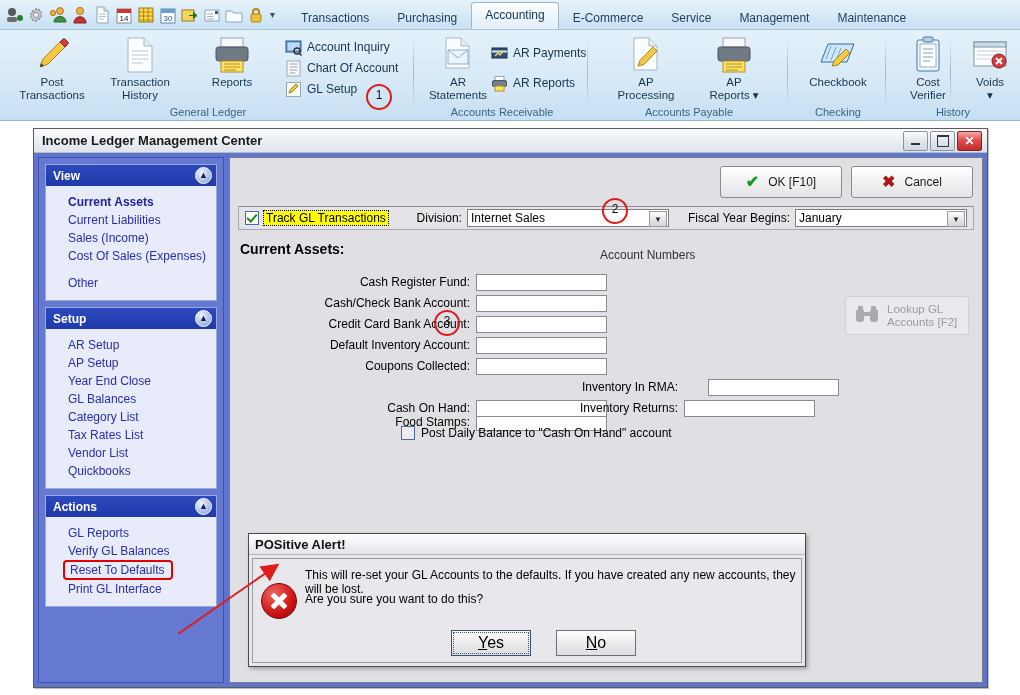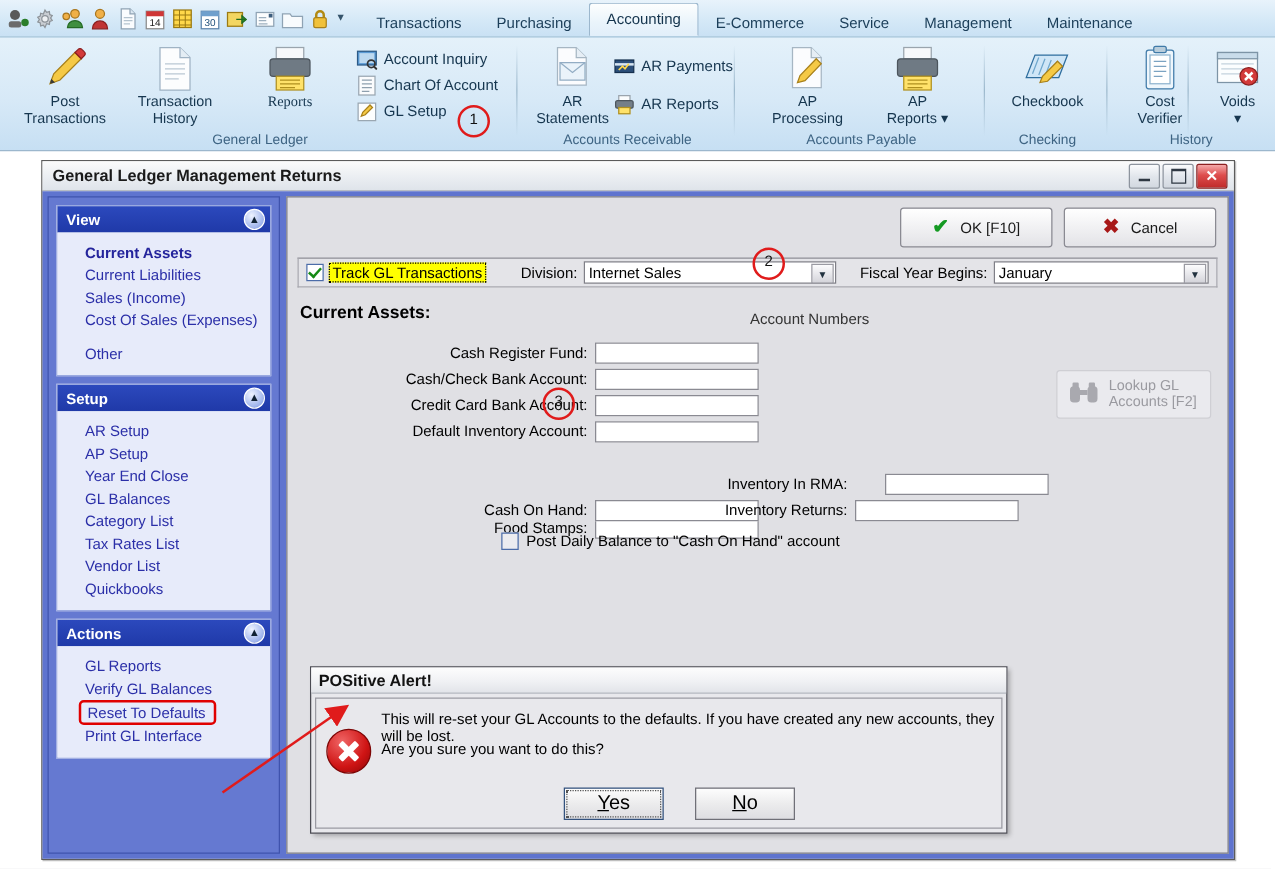--- a/index.html
+++ b/index.html
@@ -264,21 +264,21 @@
         <div class="bigbtn" style="left:100px;">
           <div class="ic">
             <svg class="ico" width="32" height="38" viewBox="0 0 32 38">
                 <path d="M4 2h16l8 8v26H4z" fill="#fcfdfe" stroke="#9fb3c4"></path>
                 <path d="M20 2v8h8" fill="#e4edf4" stroke="#9fb3c4"></path>
                 <path d="M8 15h16M8 19h16M8 23h16M8 27h11" stroke="#b9c8d4"></path>
               </svg>
           </div>
           <div class="lb">Transaction<br>History</div>
         </div>
-        <div class="bigbtn" style="left:192px;font-family:Liberation Serif, serif;">
+        <div class="bigbtn" style="left:192px;">
           <div class="ic">
             <svg class="ico" width="40" height="38" viewBox="0 0 40 38">
                 <rect x="9" y="2" width="22" height="9" fill="#f7f9fb" stroke="#9aa4ad"></rect>
                 <rect x="4" y="11" width="32" height="14" rx="2.5" fill="#6f7a84" stroke="#4c555d"></rect>
                 <rect x="9" y="25" width="22" height="11" fill="#ffe26a" stroke="#b0901f"></rect>
                 <path d="M12 28h16M12 31h16M12 34h12" stroke="#b0901f"></path>
               </svg>
           </div>
           <div class="lb">Reports</div>
         </div>
@@ -418,21 +418,21 @@
           <div class="lb">Voids<br>▾</div>
         </div>
         <div class="gtitle">History</div>
       </div>
 
     </div>
   </div>
 
   <div class="win">
     <div class="win-title">
-      <span class="t">General Ledger Management Returns</span>
+      <span class="t">Income Ledger Management Center</span>
       <span class="wbtn">
           <span class="min"></span>
         </span>
       <span class="wbtn">
           <span class="max"></span>
         </span>
       <span class="wbtn close">
           <span>✕</span>
         </span>
     </div>
@@ -528,20 +528,24 @@
           <span class="fin" style="width:131px;margin-left:6px;"></span>
         </div>
         <div class="frow" style="left:10px;top:157px;">
           <span class="fl" style="width:230px;">Credit Card Bank Account:</span>
           <span class="fin" style="width:131px;margin-left:6px;"></span>
         </div>
         <div class="frow" style="left:10px;top:178px;">
           <span class="fl" style="width:230px;">Default Inventory Account:</span>
           <span class="fin" style="width:131px;margin-left:6px;"></span>
         </div>
+        <div class="frow" style="left:10px;top:199px;">
+          <span class="fl" style="width:230px;">Coupons Collected:</span>
+          <span class="fin" style="width:131px;margin-left:6px;"></span>
+        </div>
         <div class="frow" style="left:10px;top:220px;margin-top:35px;">
           <span class="fl" style="width:230px;">Food Stamps:</span>
           <span class="fin" style="width:131px;margin-left:6px;"></span>
         </div>
         <div class="frow" style="left:10px;top:241px;">
           <span class="fl" style="width:230px;">Cash On Hand:</span>
           <span class="fin" style="width:131px;margin-left:6px;"></span>
         </div>
 
         <div class="frow" style="left:330px;top:220px;gap:24px;">

